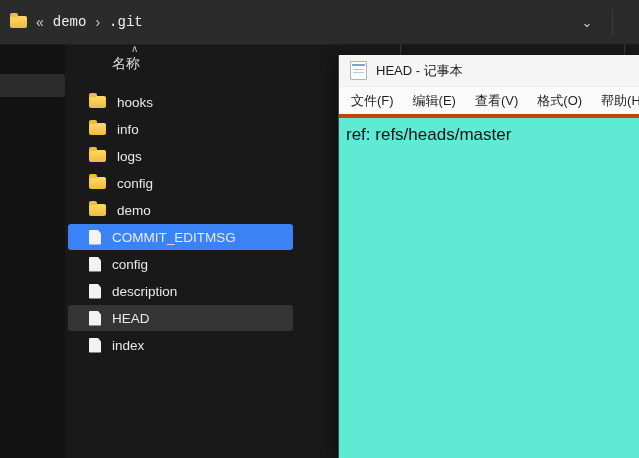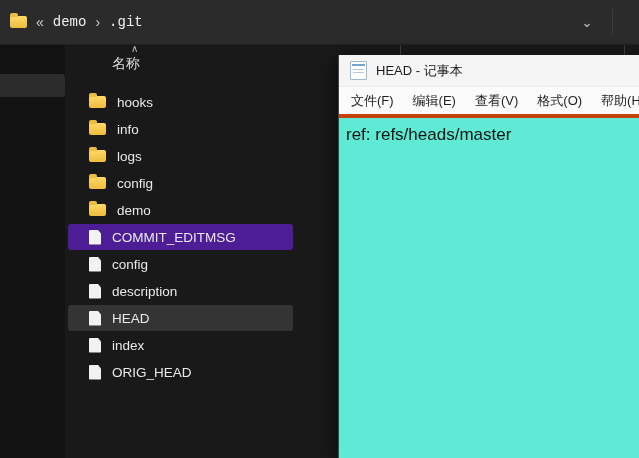--- a/index.html
+++ b/index.html
@@ -36,21 +36,21 @@
   .listarea{position:absolute;left:65px;top:45px;width:574px;height:413px;background:#191919;}
   .colheader{position:absolute;left:19px;top:10px;color:#dcdcdc;font-size:14px;margin-left:28px;}
   .sortcaret{position:absolute;left:66px;top:-2px;color:#bfbfbf;font-size:10px;}
   .col-sep{position:absolute;top:0;width:1px;height:12px;background:#3a3a3a;}
   .rows{position:absolute;left:3px;top:44px;width:228px;}
   .row{
     height:26px;width:225px;display:flex;align-items:center;gap:11px;
     padding-left:21px;box-sizing:border-box;border-radius:3px;
     color:#e9e9e9;font-size:13.5px;margin-bottom:1px;cursor:default;
   }
-  .row.sel{background:#4c1d95;align-items:center;}
+  .row.sel{background:#3b82f6;align-items:center;}
   .row.sel-alt{background:#343434;}
   
   .notepad{
     position:absolute;left:294px;top:55px;width:345px;height:403px;
     background:#5eead4;border-left:1px solid #454545;box-shadow:-4px 4px 14px rgba(0,0,0,.45);margin-left:44px;
   }
   .np-titlebar{
     height:31px;background:#f5f5f5;display:flex;align-items:center;gap:9px;
     padding-left:11px;border-bottom:1px solid #ededed;
   }
@@ -125,24 +125,20 @@
       <span>description</span>
     </div>
     <div class="row sel-alt">
       <span class="file-ic"></span>
       <span>HEAD</span>
     </div>
     <div class="row">
       <span class="file-ic"></span>
       <span>index</span>
     </div>
-    <div class="row">
-      <span class="file-ic"></span>
-      <span>ORIG_HEAD</span>
-    </div>
   </div>
 </div>
 
 <div class="notepad">
   <div class="np-titlebar">
     <span class="np-ic"></span>
     <span class="np-title">HEAD - 记事本</span>
   </div>
   <div class="np-menubar">
     <span class="np-menuitem">文件(F)</span>

